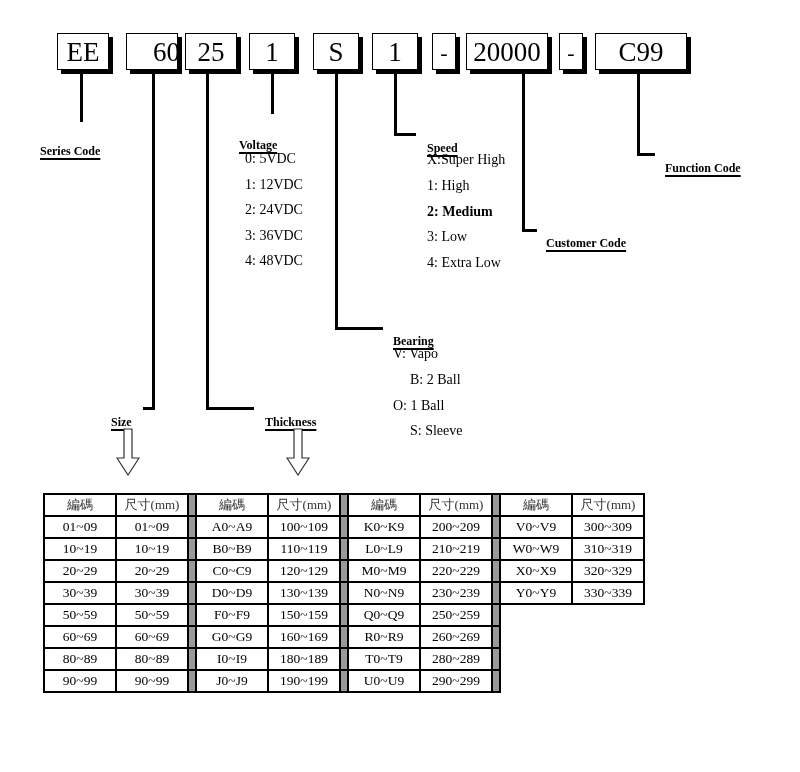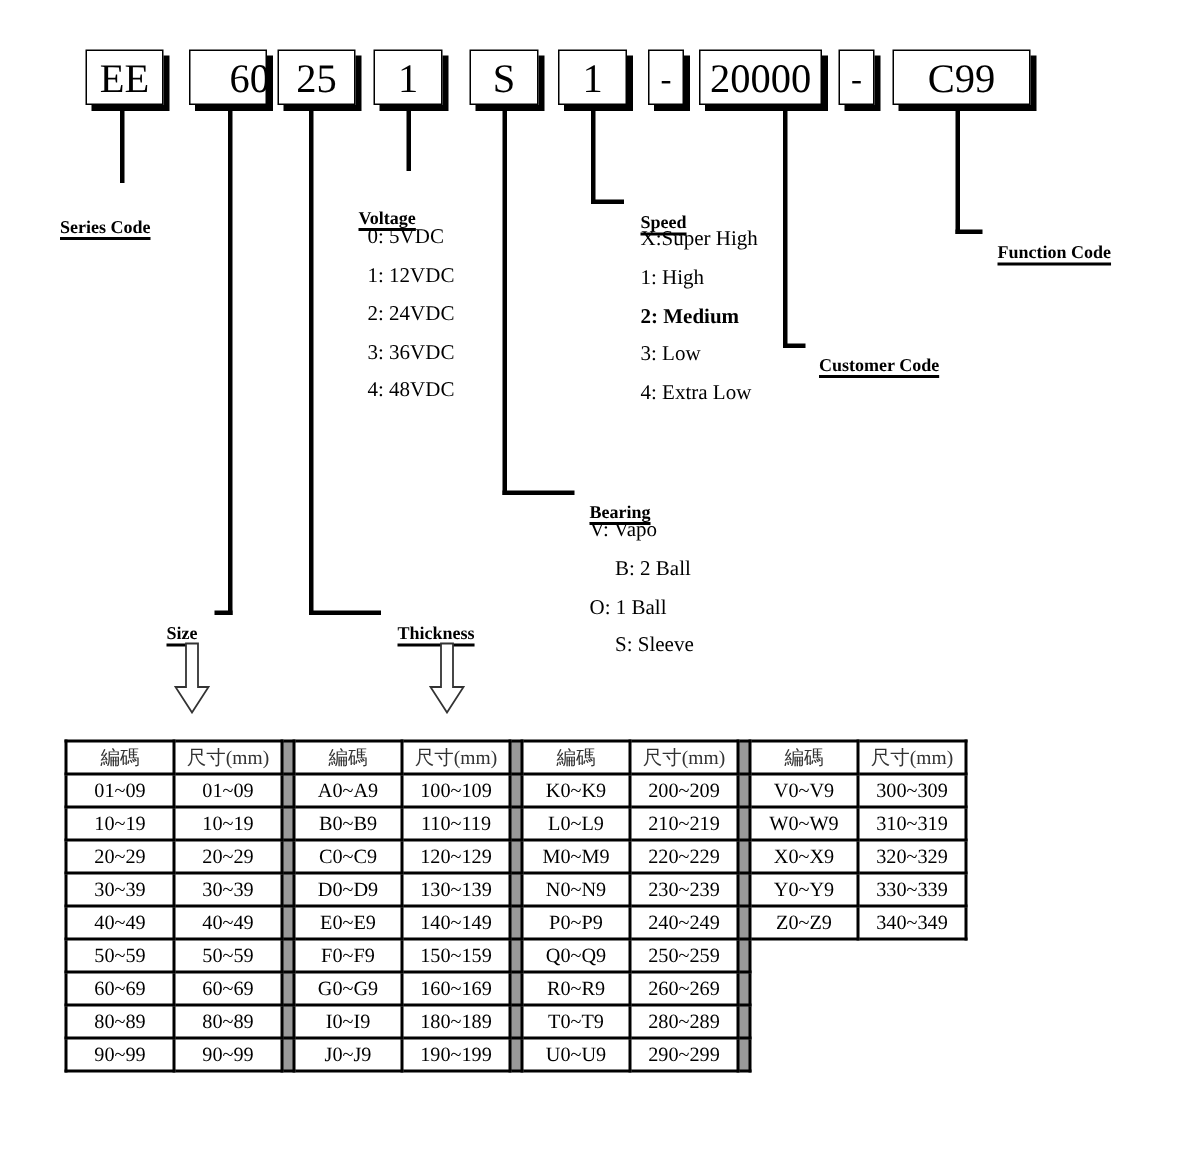--- a/index.html
+++ b/index.html
@@ -149,33 +149,20 @@
         <td class="c">D0~D9</td>
         <td class="c">130~139</td>
         <td class="gap"></td>
         <td class="c">N0~N9</td>
         <td class="c">230~239</td>
         <td class="gap"></td>
         <td class="c">Y0~Y9</td>
         <td class="c">330~339</td>
       </tr>
       <tr>
-        <td class="c">40~49</td>
-        <td class="c">40~49</td>
-        <td class="gap"></td>
-        <td class="c">E0~E9</td>
-        <td class="c">140~149</td>
-        <td class="gap"></td>
-        <td class="c">P0~P9</td>
-        <td class="c">240~249</td>
-        <td class="gap"></td>
-        <td class="c">Z0~Z9</td>
-        <td class="c">340~349</td>
-      </tr>
-      <tr>
         <td class="c">50~59</td>
         <td class="c">50~59</td>
         <td class="gap"></td>
         <td class="c">F0~F9</td>
         <td class="c">150~159</td>
         <td class="gap"></td>
         <td class="c">Q0~Q9</td>
         <td class="c">250~259</td>
         <td class="gap" style="border-right: 2px solid rgb(0, 0, 0);"></td>
         <td class="c blankcell" style="border: none;"></td>

